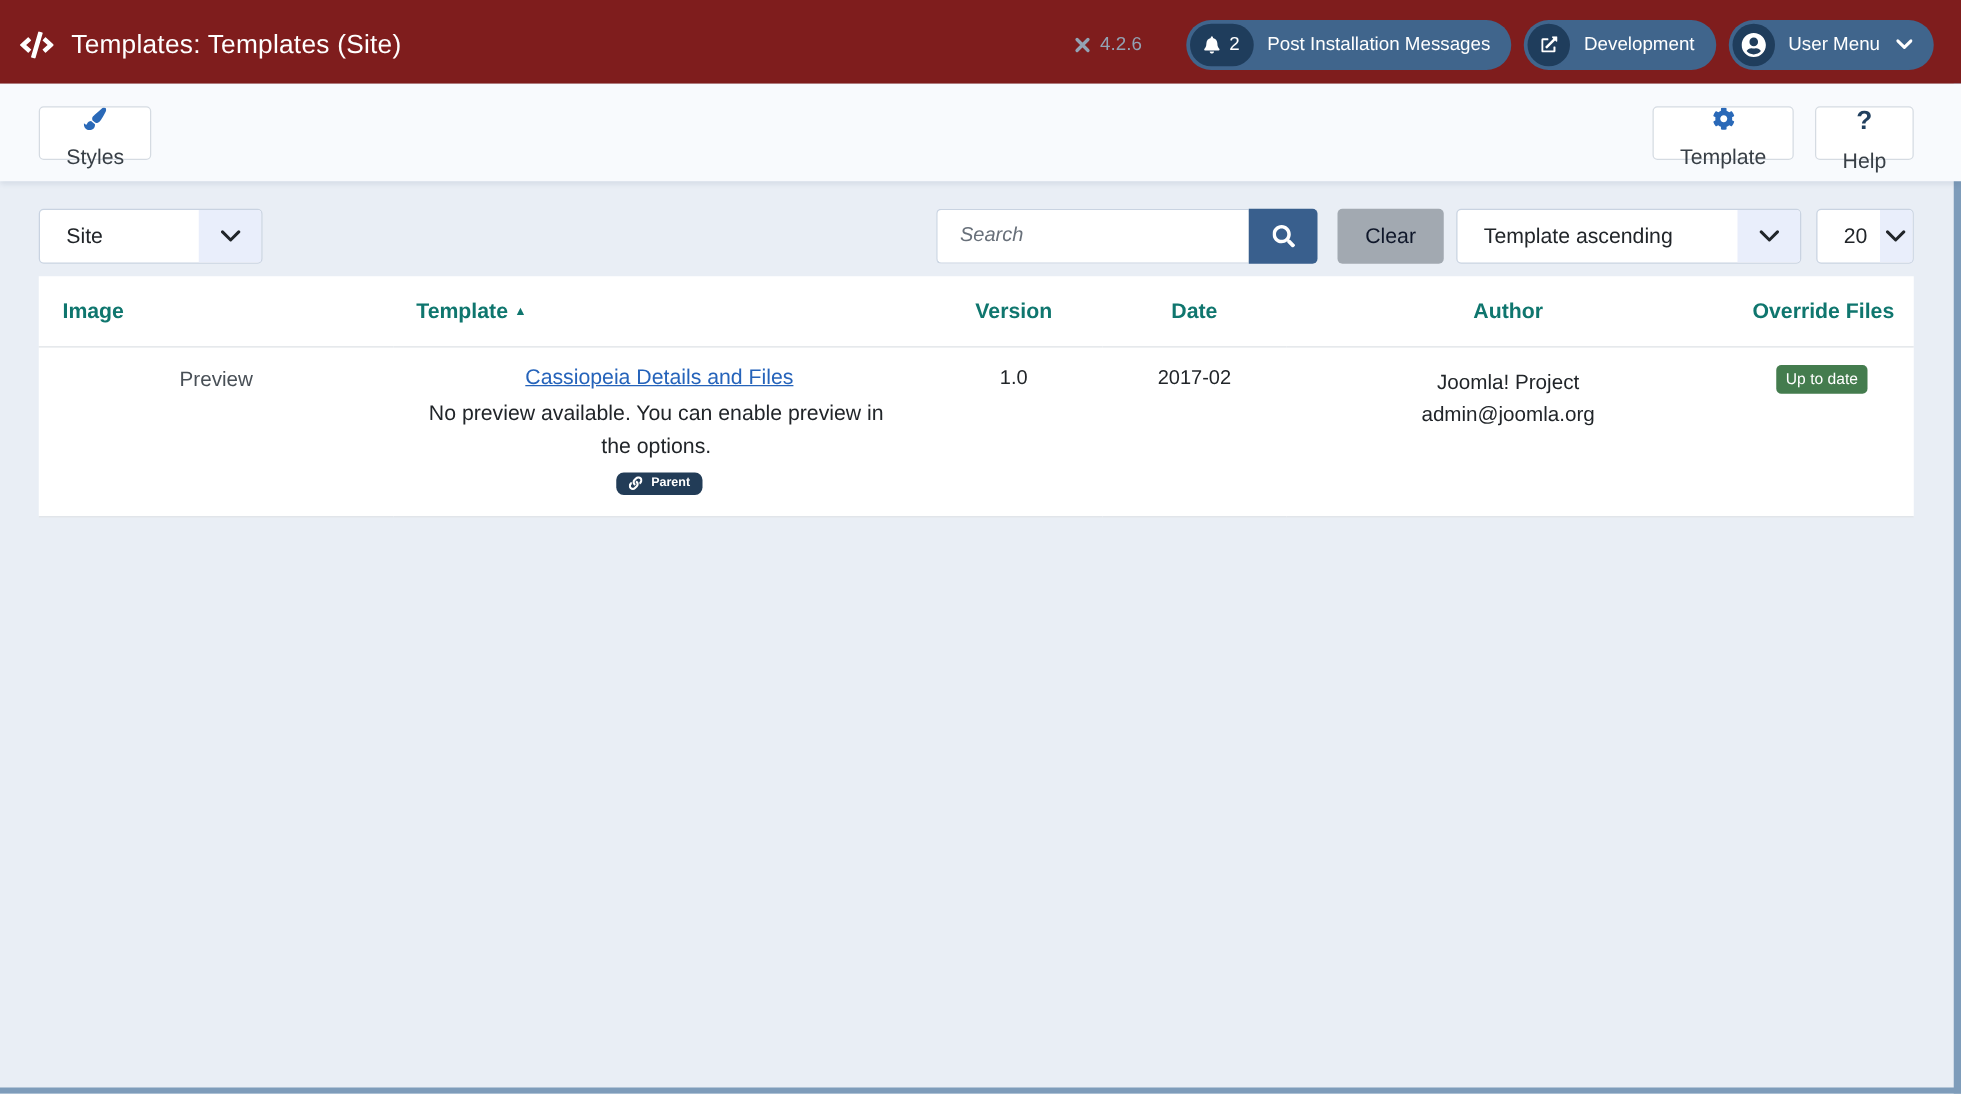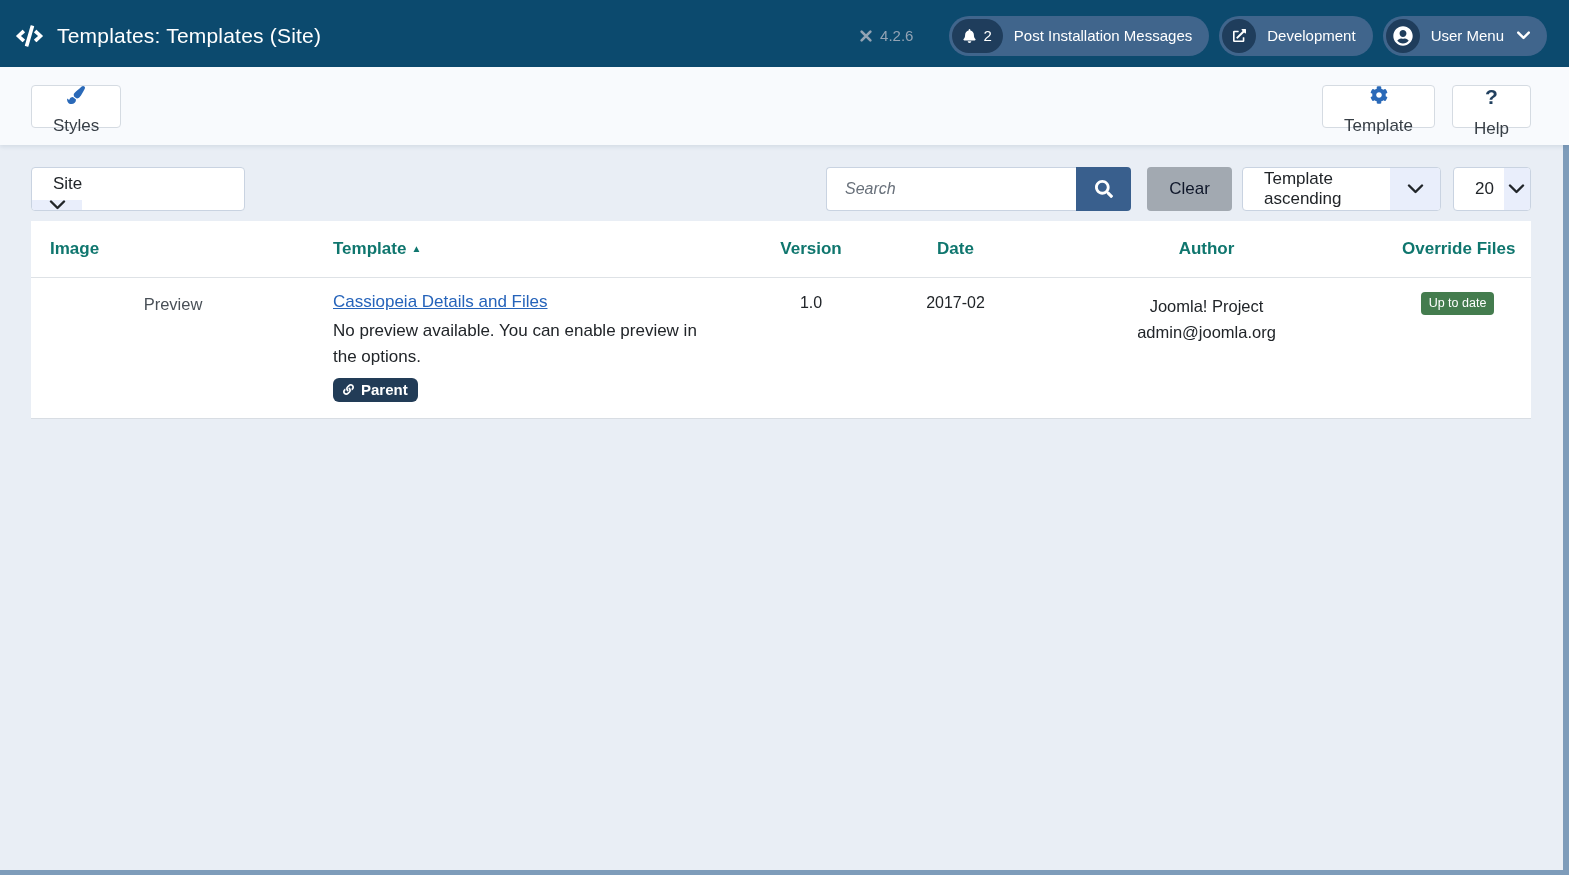--- a/index.html
+++ b/index.html
@@ -2,21 +2,21 @@
 <html><head>
 <meta charset="utf-8">
 <style>
   * { box-sizing: border-box; }
   html,body { margin:0; padding:0; }
   body {
     width:1569px; height:875px; position:relative; overflow:hidden;
     font-family:"Liberation Sans", sans-serif; background:#e9eef5;
   }
   
-  .topbar { height:67px; background:#0c4a6e; display:flex; align-items:center; padding:4px 22px 0 16px; }
+  .topbar { height:67px; background:#7f1d1d; display:flex; align-items:center; padding:4px 22px 0 16px; }
   .topbar-title { color:#fff; font-size:21px; margin-left:14px; letter-spacing:.2px; white-space:nowrap; }
   .topbar-right { margin-left:auto; display:flex; align-items:center; }
   .jversion { color:#93a3b4; font-size:15px; display:flex; align-items:center; gap:7px; margin-right:26px; }
   .pill { height:40px; background:#40658c; border-radius:20px; display:flex; align-items:center;
           color:#fff; font-size:15px; padding:0 17px 0 3px; gap:11px; cursor:pointer; margin-left:10px; white-space:nowrap; }
   .pill-lead { height:34px; min-width:34px; background:#1f3d5c; border-radius:17px;
                display:flex; align-items:center; justify-content:center; gap:7px; }
   .pill-lead.wide { padding:0 11px; }
   .pill-count { font-size:15px; color:#fff; }
   .pill-chev { margin-left:2px; display:flex; }
@@ -28,22 +28,22 @@
                color:#383f46; cursor:pointer; font-family:inherit;flex-direction:column; }
   .toolbar-right { margin-left:auto; display:flex; gap:17px; }
   .qmark { font-size:21px; font-weight:bold; color:#21405f; line-height:1; }
   
   .content { padding:0 38px 0 31px; }
   .filter-row { margin-top:22px; display:flex; height:44px; }
   .fake-select { display:flex; border:1px solid #c9d3e1; border-radius:4px; background:#fff;
                  overflow:hidden; height:44px; cursor:pointer; }
   .fake-select .val { flex:1; display:flex; align-items:center; padding:0 10px 0 21px; font-size:17px; color:#212529; }
   .fake-select .chev { width:50px; background:#e9eefb; display:flex; align-items:center; justify-content:center; }
-  .site-select { width:214px;flex-direction:column; }
-  .sort-select { width:199px; margin-left:10px; }
+  .site-select { width:179px; }
+  .sort-select { width:276px; margin-left:10px; }
   .limit-select { width:78px; margin-left:12px; }
   .search-group { margin-left:auto; display:flex; }
   input.search { width:250px; height:44px; border:1px solid #c9d3e1; border-right:none;
                  border-radius:4px 0 0 4px; padding:0 18px; font-size:16px; font-family:inherit; color:#212529; outline:none; }
   input.search::placeholder { font-style:italic; color:#68707a; }
   .search-btn { width:55px; height:44px; background:#395f8d; border:none; border-radius:0 4px 4px 0;
                 display:flex; align-items:center; justify-content:center; cursor:pointer; }
   .clear-btn { margin-left:16px; width:85px; height:44px; background:#a2a9b1; color:#0f172a; border:none;
                border-radius:4px; font-size:17px; cursor:pointer; font-family:inherit; }
   .columns-row { margin-top:18px; display:flex; justify-content:flex-end; }
@@ -55,29 +55,29 @@
   
   .table-wrap { margin-top:10px; background:#fff; }
   table { width:100%; border-collapse:collapse; table-layout:fixed; }
   th { font-size:17px; font-weight:bold; color:#0f766e; padding:18px; white-space:nowrap;margin-left:36px; }
   thead tr { border-bottom:1px solid #dee2e6; }
   tbody tr { border-bottom:1px solid #d8dde3; }
   th.h-image { text-align:left; padding-left:19px; }
   th.h-template { text-align:left; cursor:pointer; }
   th.h-center { text-align:center; }
   .sort-arrow { font-size:10px; margin-left:5px; vertical-align:2px; }
-  td { vertical-align:top; font-size:16.5px; color:#212529; padding:14px 18px 16px; }
+  td { vertical-align:top; font-size:16.5px; color:#212529; padding:14px 18px 16px;text-align:center; }
   td.c-image { text-align:center; color:#495057; padding-top:17px; cursor:pointer; }
   td.c-version, td.c-date { text-align:center; padding-top:16px; font-size:16px; }
   td.c-author { text-align:center; line-height:26px; padding-top:15px; }
   td.c-override { text-align:center; padding-top:14px; }
   .tpl-link { color:#2563ba; text-decoration:underline; font-size:17px; cursor:pointer; }
   .tpl-note { margin-top:6px; line-height:26px; max-width:384px; font-size:17px; }
   .parent-badge { margin-top:8px; display:inline-flex; align-items:center; gap:7px; background:#223c57;
-                  color:#fff; font-size:15px; font-weight:bold; border-radius:6px; padding:3px 10px 4px; }
+                  color:#fff; font-size:10px; font-weight:bold; border-radius:6px; padding:3px 10px 4px; }
   .uptodate-badge { display:inline-block; background:#447c4e; color:#fff; font-size:12.5px;
                     font-weight:normal; border-radius:4px; padding:4px 8px 5px; }
   
   .right-strip { position:absolute; top:67px; right:0; width:6px; bottom:0; background:#7e9cba; }
   .bottom-strip { position:absolute; left:0; right:0; bottom:0; height:5px; background:#7e9cba; }
 </style>
 </head>
 <body>
 
 <div class="topbar">

